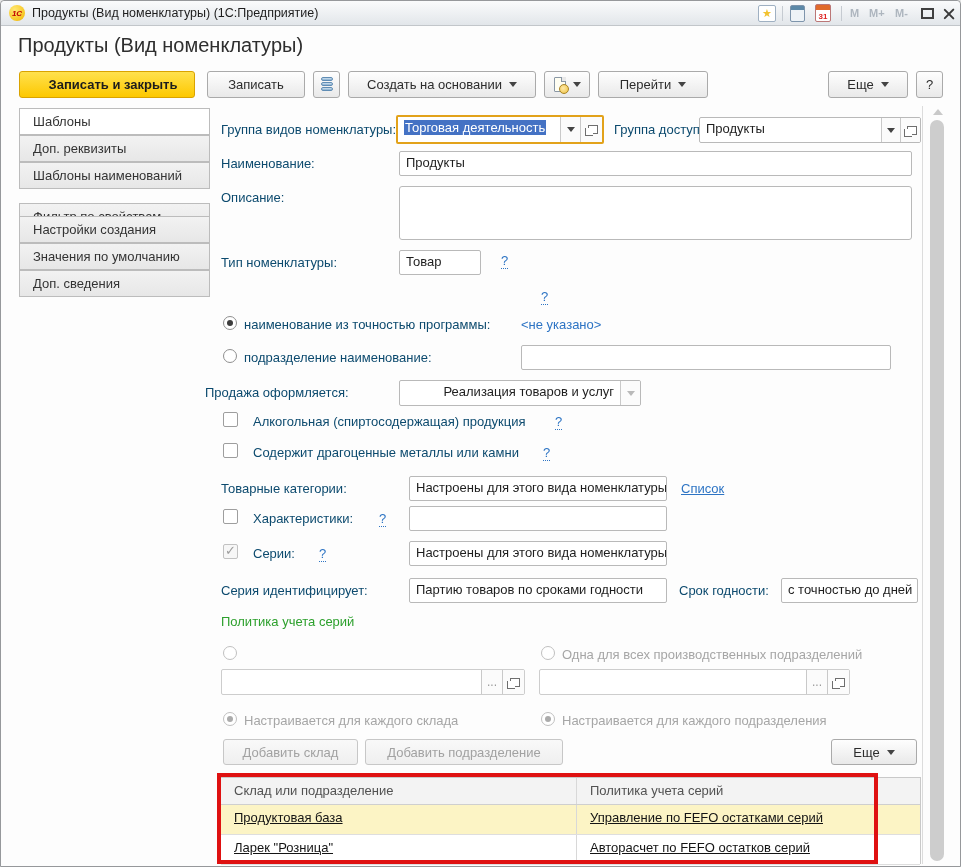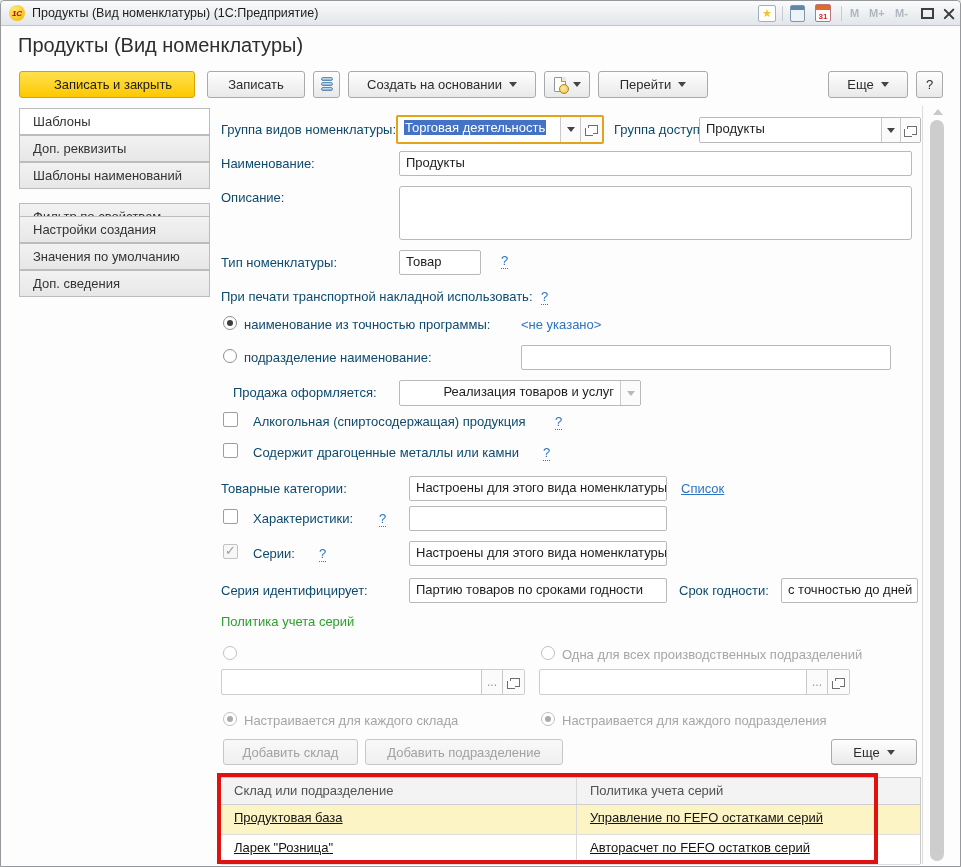--- a/index.html
+++ b/index.html
@@ -33,21 +33,21 @@
   .winclose::before, .winclose::after { content:""; position:absolute; left:6px; top:0; width:2.4px; height:14px; background:#3a3a3a; border-radius:1px; }
   .winclose::before { transform:rotate(45deg); }
   .winclose::after  { transform:rotate(-45deg); }
 
   
   .page-title { position:absolute; left:17px; top:33px; font-size:20px; color:#2e2e2e; }
   .btn { position:absolute; display:flex; align-items:center; justify-content:center; gap:7px;
          background:linear-gradient(#fefefe,#e9e9e9); border:1px solid #aaaaaa; border-radius:3px;
          font-size:13px; color:#2c2c2c; white-space:nowrap; }
   .btn.disabled { color:#a2a2a2; background:linear-gradient(#f9f9f9,#efefef); border-color:#c7c7c7; }
-  .ybtn { background:linear-gradient(#ffe14e,#fdc800); border:1px solid #d9a300; font-weight:normal; color:#1c1c1c;padding-left:12px; }
+  .ybtn { background:linear-gradient(#ffe14e,#fdc800); border:1px solid #d9a300; font-weight:bold; color:#1c1c1c;padding-left:12px; }
   .arr { width:0; height:0; border-left:4px solid transparent; border-right:4px solid transparent; border-top:5px solid #444; }
   .arr.lt { border-top-color:#b9b9b9; }
 
   
   .db-icon { width:12px; height:15px; display:flex; flex-direction:column; gap:1.5px; }
   .db-icon i { display:block; height:3.5px; background:linear-gradient(#cfe1f0,#86aecf); border:0.5px solid #5f8cb4; border-radius:2px; }
   .doc-icon { position:relative; width:12px; height:15px; background:#fffef2; border:1px solid #8a97a5;
               border-radius:1px; }
   .doc-icon::before { content:""; position:absolute; right:-1px; top:-1px; width:4px; height:4px; background:#e8e8e8; border-left:1px solid #8a97a5; border-bottom:1px solid #8a97a5; }
   .doc-icon::after { content:""; position:absolute; right:-4px; bottom:-3px; width:8px; height:8px; border-radius:50%;
@@ -210,32 +210,31 @@
   <div class="lbl" style="left:220px; top:155px;">Наименование:</div>
   <div class="field" style="left:398px; top:150px; width:513px; height:25px;">Продукты</div>
 
   <div class="lbl" style="left:220px; top:189px;">Описание:</div>
   <div class="field" style="left:398px; top:185px; width:513px; height:54px; border-radius:3px;"></div>
 
   <div class="lbl" style="left:220px; top:254px;">Тип номенклатуры:</div>
   <div class="field" style="left:398px; top:249px; width:82px; height:25px;">Товар</div>
   <span class="qmark" style="left:500px; top:252px;">?</span>
 
-  <div class="lbl" style="left:220px; top:288px;">При печати транспортной накладной использовать:</div>
   <span class="qmark" style="left:540px; top:288px;">?</span>
 
   <span class="radio on" style="left:222px; top:315px;"></span>
   <div class="lbl" style="left:243px; top:316px;">наименование из точностью программы:</div>
   <span class="plainblue" style="left:520px; top:316px;">&lt;не указано&gt;</span>
 
   <span class="radio" style="left:222px; top:348px;"></span>
   <div class="lbl" style="left:243px; top:349px;">подразделение наименование:</div>
   <div class="field" style="left:520px; top:344px; width:370px; height:25px;"></div>
 
-  <div class="lbl" style="left:232px; top:384px;">Продажа оформляется:</div>
+  <div class="lbl" style="left:204px; top:384px;">Продажа оформляется:</div>
   <div class="group" style="left:398px; top:379px; width:242px; height:26px;text-align:right;">
     <div class="val">Реализация товаров и услуг</div>
     <div class="seg" style="width:20px;">
         <span class="arr lt"></span>
       </div>
   </div>
 
   <span class="check" style="left:222px; top:411px;"></span>
   <div class="lbl" style="left:252px; top:413px;">Алкогольная (спиртосодержащая) продукция</div>
   <span class="qmark" style="left:554px; top:413px;">?</span>

